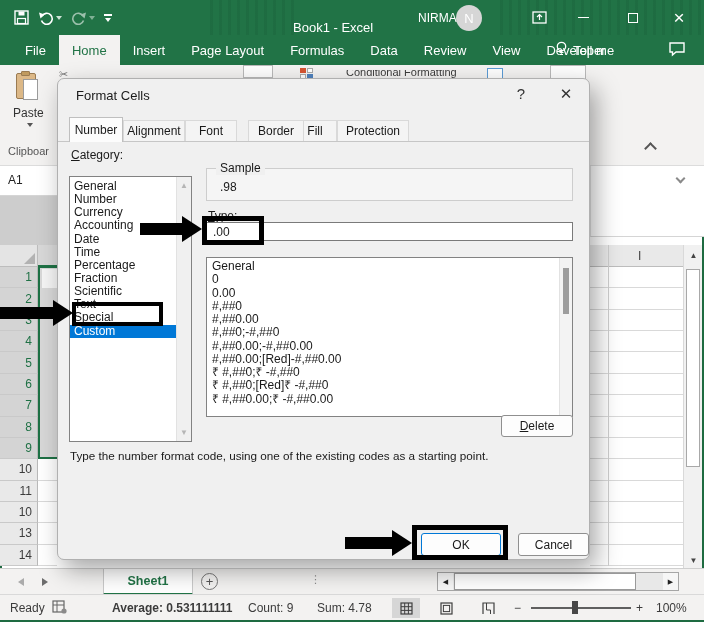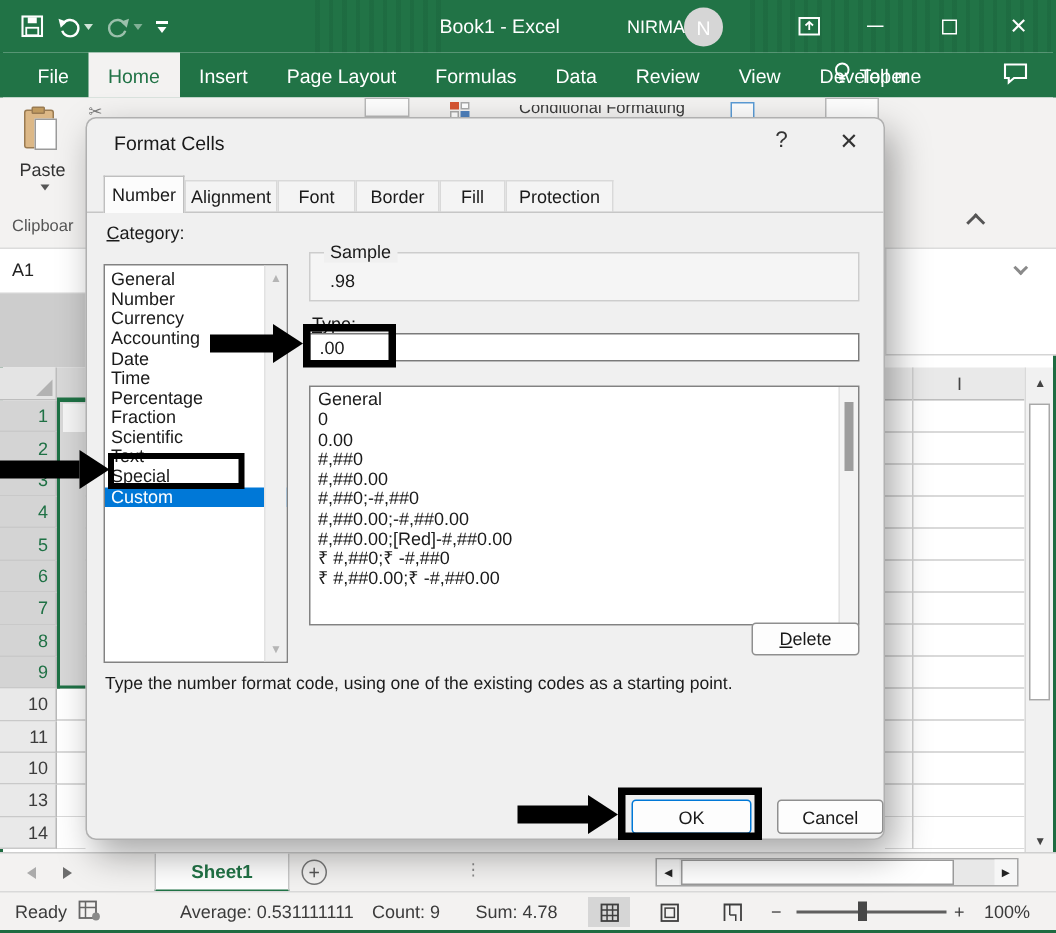--- a/index.html
+++ b/index.html
@@ -11,21 +11,21 @@
   }
   .abs { position:absolute; }
 
   
   .titlebar { left:0; top:0; width:704px; height:35px; background:#217346; color:#fff; }
   .titlebar .deco { position:absolute; top:0; height:35px; opacity:.12;
     background:repeating-linear-gradient(90deg,#0a3a22 0 3px, transparent 3px 9px); }
   .qat { position:absolute; left:14px; top:0; height:35px; display:flex; align-items:center; gap:9px; }
   .qat svg { display:block; }
   .caret-down { width:0; height:0; border-left:3px solid transparent; border-right:3px solid transparent; border-top:4px solid #cfe3d6; }
-  .win-title { position:absolute; top:10px; font-size:13px; color:#fff; white-space:nowrap; }
+  .win-title { position:absolute; top:20px; font-size:13px; color:#fff; white-space:nowrap; }
   .user-name { position:absolute; top:11px; font-size:12px; color:#fff; }
   .avatar { position:absolute; width:26px; height:26px; border-radius:50%; background:#d6d6d6; color:#fff;
     display:flex; align-items:center; justify-content:center; font-size:13px; top:5px; }
   .win-btn { position:absolute; top:0; height:35px; width:34px; display:flex; align-items:center; justify-content:center; color:#fff; }
 
   
   .tabrow { left:0; top:35px; width:704px; height:30px; background:#217346; display:flex; align-items:flex-end; padding-left:12px; }
   .rtab { height:30px; display:flex; align-items:center; padding:0 13px; color:#fff; font-size:13px; white-space:nowrap; }
   .rtab.active { background:#f3f2f1; color:#217346; }
   .tellme { display:flex; align-items:center; gap:6px; }
@@ -346,21 +346,21 @@
 
   <div class="abs statusbar">
     <span class="sb-item" style="left:10px;">Ready</span>
     <span class="sb-item" style="left:52px;top:4px;">
       <svg width="15" height="15" viewBox="0 0 15 15">
           <rect x="1" y="2" width="11" height="11" fill="none" stroke="#666" stroke-width="1.2"></rect>
           <path d="M1 6 h11 M5 2 v11" stroke="#666" stroke-width="1"></path>
           <circle cx="12" cy="12" r="2.6" fill="#8a8a8a"></circle>
         </svg>
     </span>
-    <span class="sb-item" style="left:120px;">Average: 0.531111111</span>
+    <span class="sb-item" style="left:112px;font-weight:bold;">Average: 0.531111111</span>
     <span class="sb-item" style="left:248px;">Count: 9</span>
     <span class="sb-item" style="left:317px;">Sum: 4.78</span>
     <div class="viewbtn active" style="left:392px;">
       <svg width="13" height="13" viewBox="0 0 13 13">
           <rect x="1" y="1" width="11" height="11" fill="none" stroke="#3f3f3f" stroke-width="1.2"></rect>
           <path d="M1 4.7 h11 M1 8.4 h11 M4.7 1 v11 M8.4 1 v11" stroke="#3f3f3f" stroke-width="1"></path>
         </svg>
     </div>
     <div class="viewbtn" style="left:432px;">
       <svg width="13" height="13" viewBox="0 0 13 13">
@@ -386,21 +386,21 @@
     <span class="dlg-sys" style="left:448px;">?</span>
     <span class="dlg-sys" style="left:493px;">✕</span>
 
     <div id="dlg-tabs"></div>
       <div class="dlg-tab" style="left: 279px; width: 72px;">
         <span>Protection</span>
       </div>
       <div class="dlg-tab" style="left: 235px; width: 44px;">
         <span>Fill</span>
       </div>
-      <div class="dlg-tab" style="left: 179px; width: 56px;">
+      <div class="dlg-tab" style="left: 190px; width: 56px;">
         <span>Border</span>
       </div>
       <div class="dlg-tab" style="left: 127px; width: 52px;">
         <span>Font</span>
       </div>
       <div class="dlg-tab" style="left: 65px; width: 62px;">
         <span>Alignment</span>
       </div>
       <div class="dlg-tab active" style="left: 11px; width: 54px;">
         <span>Number</span>
@@ -442,20 +442,21 @@
 
       <div class="opt"><span>General</span></div>
           <div class="opt"><span>0</span></div>
           <div class="opt"><span>0.00</span></div>
           <div class="opt"><span>#,##0</span></div>
           <div class="opt"><span>#,##0.00</span></div>
           <div class="opt"><span>#,##0;-#,##0</span></div>
           <div class="opt"><span>#,##0.00;-#,##0.00</span></div>
           <div class="opt"><span>#,##0.00;[Red]-#,##0.00</span></div>
           <div class="opt"><span>₹ #,##0;₹ -#,##0</span></div>
+          <div class="opt"><span>₹ #,##0;[Red]₹ -#,##0</span></div>
           <div class="opt"><span>₹ #,##0.00;₹ -#,##0.00</span></div>
         </div>
       <div class="opt-scroll">
           <div class="thumb"></div>
         </div>
     </div>
 
     <div class="dlg-btn accel" style="left:443px;top:336px;width:72px;height:22px;">
         <span class="accel">Delete</span>
       </div>

